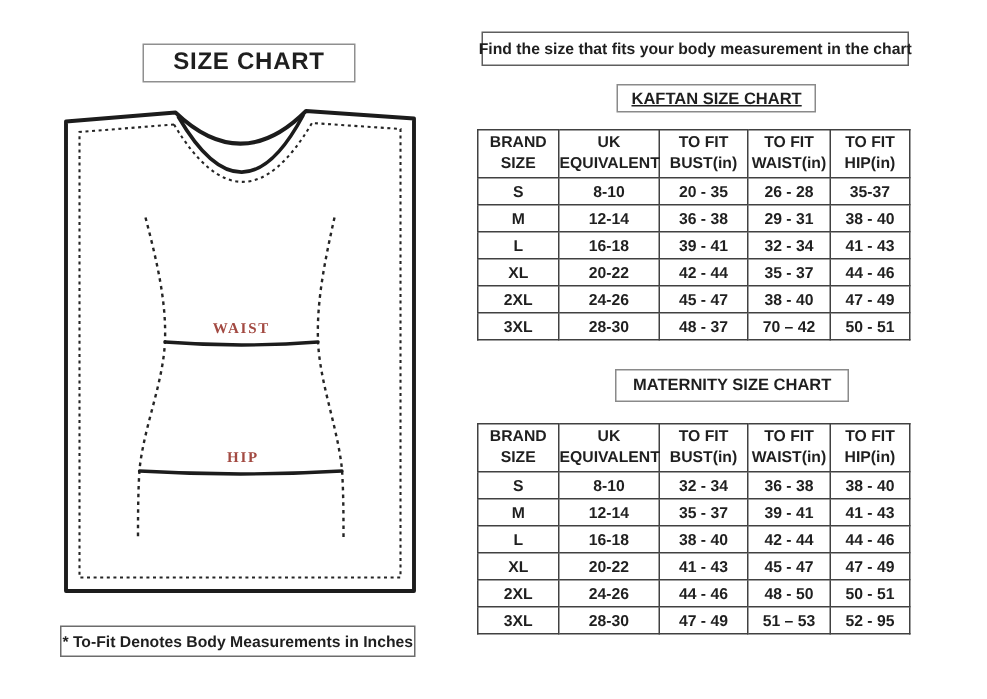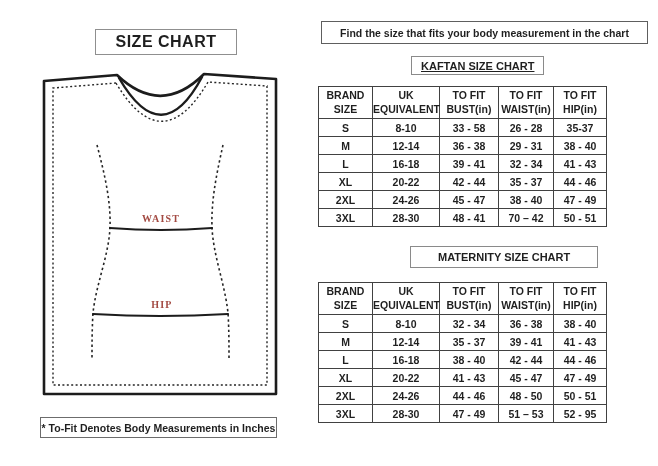--- a/index.html
+++ b/index.html
@@ -8,23 +8,23 @@
     font-family:"Liberation Sans",sans-serif;color:#1f1f1f;overflow:hidden;
   }
   .abs{position:absolute;box-sizing:border-box;}
   .label-box{
     border:1px solid #7d7d7d;background:#fff;display:flex;
     align-items:center;justify-content:center;font-weight:bold;
     text-align:center;white-space:nowrap;
   }
   #size-chart-title{left:95px;top:29px;width:142px;height:26px;
     font-size:16px;letter-spacing:.5px;border-color:#8f8f8f;text-align:center;}
-  #find-box{left:321px;top:21px;width:327px;height:23px;font-size:10.5px;border-color:#5e5e5e;}
+  #find-box{left:321px;top:21px;width:285px;height:23px;font-size:10.5px;border-color:#5e5e5e;}
   #kaftan-title{left:411px;top:56px;height:19px;padding:0 9px;font-size:11px;border-color:#8a8a8a;text-decoration:underline;}
-  #maternity-title{left:410px;top:246px;height:22px;padding:0 27px;font-size:11px;border-color:#8a8a8a;}
+  #maternity-title{left:410px;top:246px;height:22px;padding:0 11px;font-size:11px;border-color:#8a8a8a;}
   #footnote-box{left:40px;top:417px;width:237px;height:21px;font-size:10.5px;border-color:#6c6c6c;}
   table{position:absolute;left:318px;width:288px;border-collapse:collapse;
     table-layout:fixed;background:#fff;}
   #kaftan-table{top:86px;}
   #maternity-table{top:282px;}
   th,td{border:1px solid #414141;text-align:center;font-weight:bold;
     padding:0;vertical-align:middle;}
   th{font-size:10.5px;line-height:1.3;height:31px;white-space:pre-line;text-align:center;}
   td{font-size:10.5px;height:17px;}
   #garment{left:40px;top:72px;width:240px;height:326px;}
@@ -82,21 +82,21 @@
         <th>TO FIT
 WAIST(in)</th>
         <th>TO FIT
 HIP(in)</th>
       </tr>
     </thead>
     <tbody>
       <tr>
         <td>S</td>
         <td>8-10</td>
-        <td>33 - 58</td>
+        <td>20 - 35</td>
         <td>26 - 28</td>
         <td>35-37</td>
       </tr>
       <tr>
         <td>M</td>
         <td>12-14</td>
         <td>36 - 38</td>
         <td>29 - 31</td>
         <td>38 - 40</td>
       </tr>
@@ -117,21 +117,21 @@
       <tr>
         <td>2XL</td>
         <td>24-26</td>
         <td>45 - 47</td>
         <td>38 - 40</td>
         <td>47 - 49</td>
       </tr>
       <tr>
         <td>3XL</td>
         <td>28-30</td>
-        <td>48 - 41</td>
+        <td>48 - 37</td>
         <td>70 – 42</td>
         <td>50 - 51</td>
       </tr>
     </tbody>
   </table>
 
 <div class="abs label-box" id="maternity-title">MATERNITY SIZE CHART</div>
 
 <table id="maternity-table">
   <colgroup>

